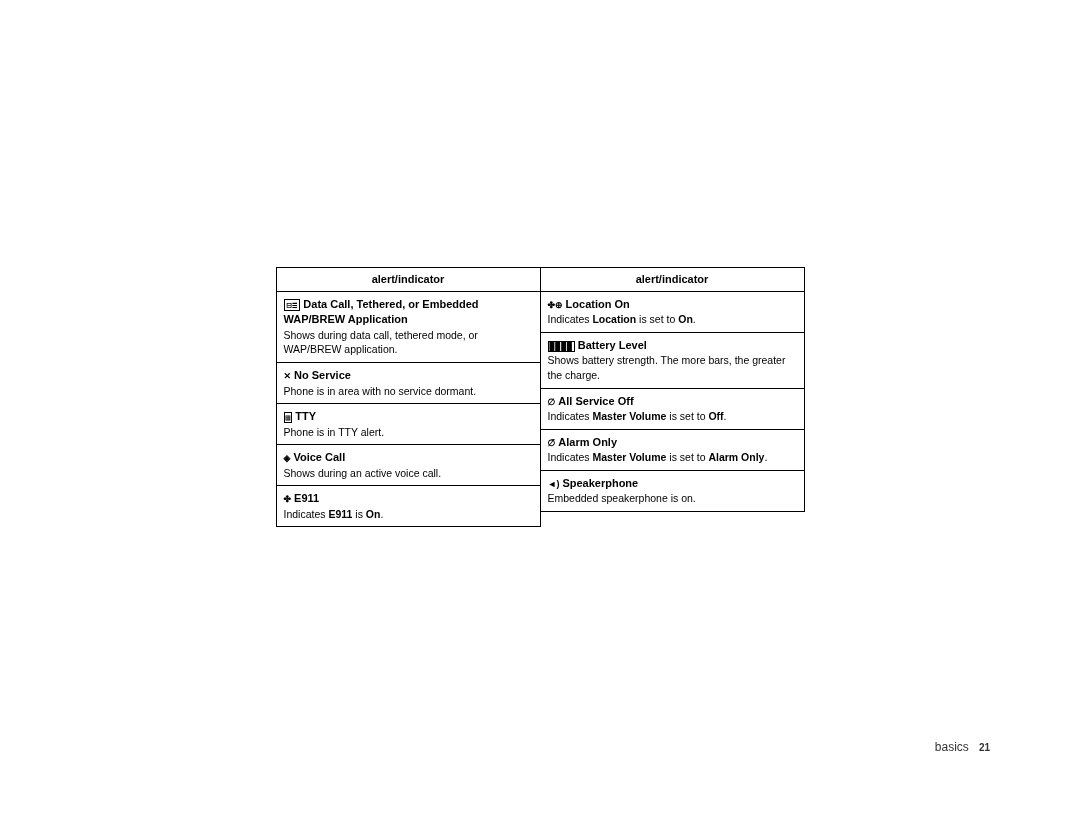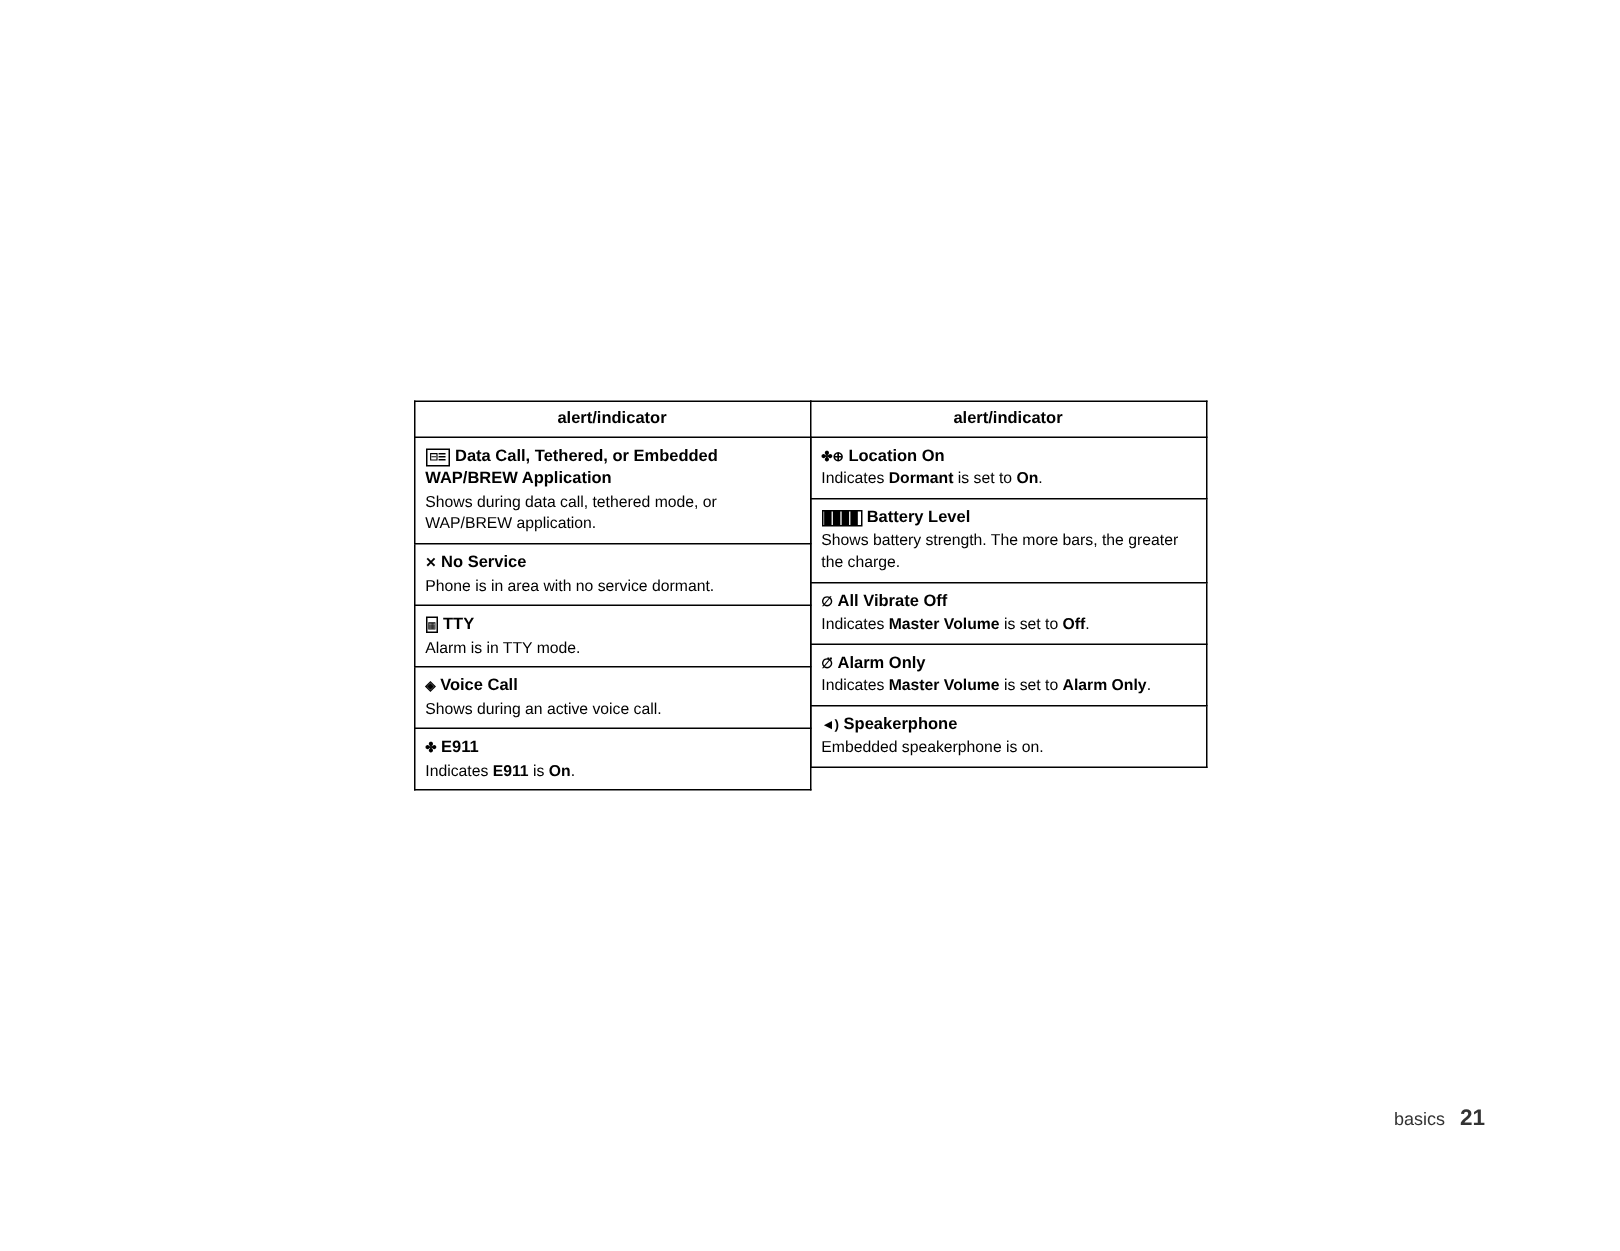--- a/index.html
+++ b/index.html
@@ -59,21 +59,21 @@
       color: #000;
     }
     .footer {
       position: absolute;
       bottom: 80px;
       right: 90px;
       font-size: 12px;
       color: #333;
     }
     .footer .page-num {
-      font-size: 15px;
+      font-size: 10px;
       font-weight: bold;
     }
   </style>
 </head>
 <body>
 
 <div class="page-container">
   <div class="tables-wrapper">
 
     <table class="table">
@@ -99,21 +99,21 @@
           </div>
           <div class="row-desc">Phone is in area with no service dormant.</div>
         </td>
       </tr>
 
       <tr>
         <td>
           <div class="row-title">
             <span style="font-size:9px; border:1px solid #000; padding:0 1px; margin-right:3px; font-family:monospace; font-size:8px;">▦</span><strong>TTY</strong>
           </div>
-          <div class="row-desc">Alarm is in TTY mode.</div>
+          <div class="row-desc">Phone is in TTY alert.</div>
         </td>
       </tr>
 
       <tr>
         <td>
           <div class="row-title">
             <span style="font-size:9px; margin-right:3px;">◈</span><strong>Voice Call</strong>
           </div>
           <div class="row-desc">Shows during an active voice call.</div>
         </td>
@@ -134,37 +134,37 @@
       <tbody>
           <tr class="header-row">
         <th>alert/indicator</th>
       </tr>
 
       <tr>
         <td>
           <div class="row-title">
             <span style="font-size:9px; margin-right:3px;">✤⊕</span><strong>Location On</strong>
           </div>
-          <div class="row-desc">Indicates <strong>Dormant</strong> is set to <strong>On</strong>.</div>
+          <div class="row-desc">Indicates <strong>Location</strong> is set to <strong>On</strong>.</div>
         </td>
       </tr>
 
       <tr>
         <td>
           <div class="row-title">
             <span style="font-size:9px; margin-right:3px; border:1px solid #000; padding:0 1px; font-family:monospace; letter-spacing:1px; font-size:8px;">████</span><strong>Battery Level</strong>
           </div>
           <div class="row-desc">Shows battery strength. The more bars, the greater the charge.</div>
         </td>
       </tr>
 
       <tr>
         <td>
           <div class="row-title">
-            <span style="font-size:9px; margin-right:3px;">∅</span><strong>All Vibrate Off</strong>
+            <span style="font-size:9px; margin-right:3px;">∅</span><strong>All Service Off</strong>
           </div>
           <div class="row-desc">Indicates <strong>Master Volume</strong> is set to <strong>Off</strong>.</div>
         </td>
       </tr>
 
       <tr>
         <td>
           <div class="row-title">
             <span style="font-size:9px; margin-right:3px;">∅̈</span><strong>Alarm Only</strong>
           </div>

